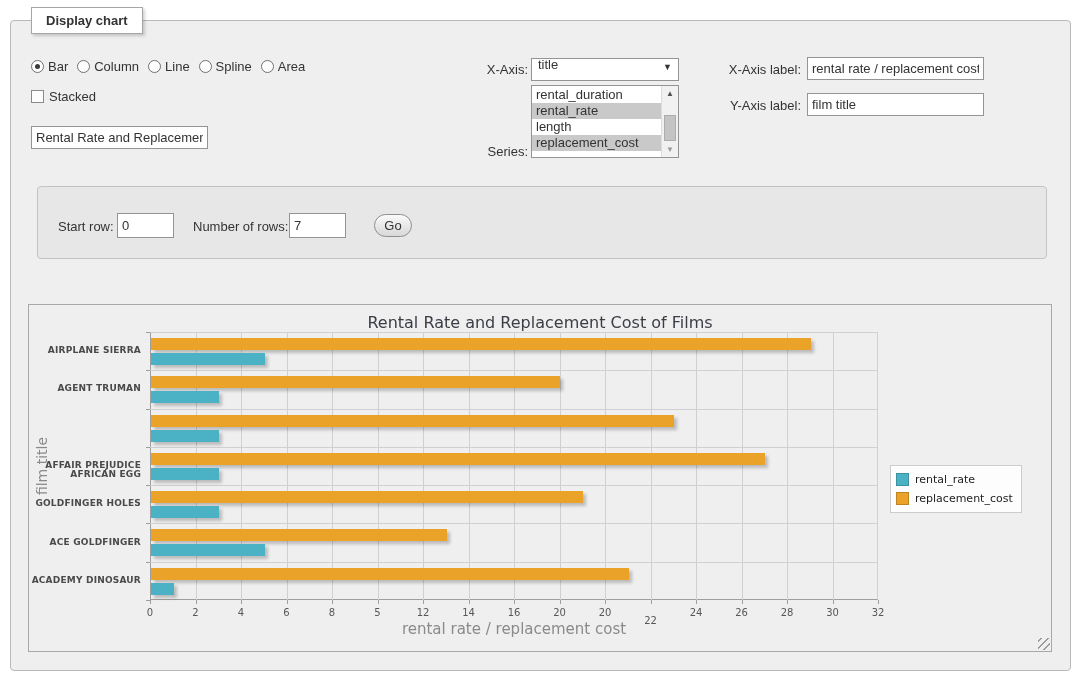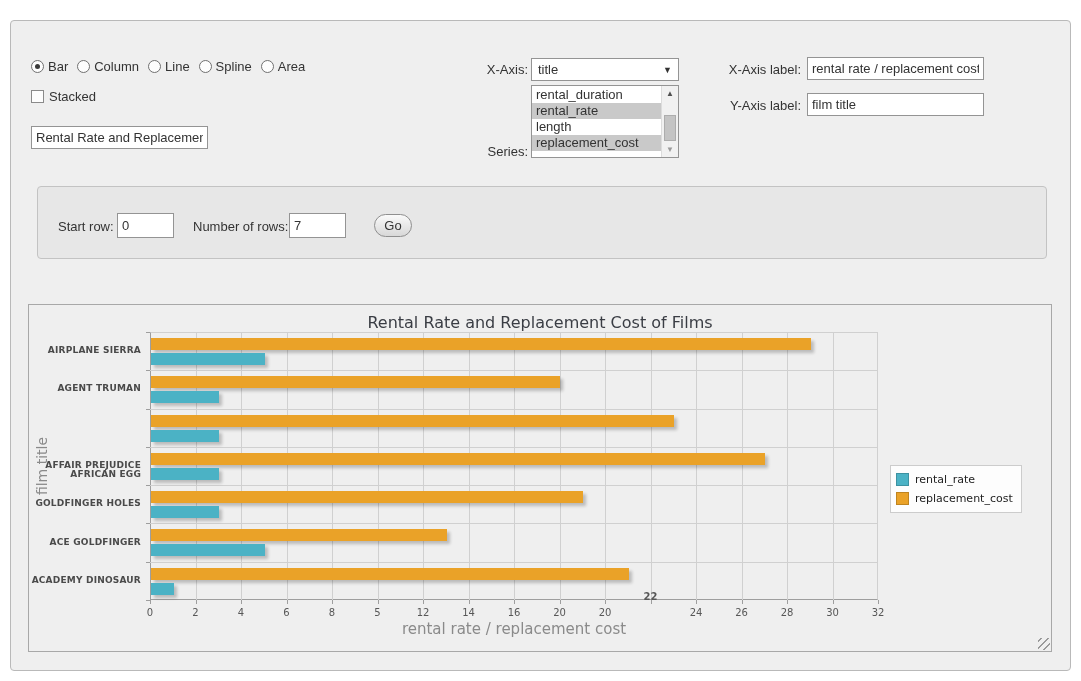--- a/index.html
+++ b/index.html
@@ -23,21 +23,21 @@
     border-radius:50%; background:#3a3a3a; }
   .checkbox-row { position:absolute; left:20px; top:68px; display:flex; align-items:center; gap:5px; }
   .checkbox { appearance:none; -webkit-appearance:none; width:13px; height:13px;
     border:1px solid #8a8a8a; background:#fdfdfd; }
   input[type=text] { border:1px solid #949494; background:#fff; height:23px; padding:2px 4px;
     font-family:"Liberation Sans", sans-serif; font-size:13px; color:#333; }
   .title-input { position:absolute; left:20px; top:105px; width:177px; }
   .lbl { position:absolute; white-space:nowrap; }
   .lbl.right { text-align:right; }
   .sel-xaxis { position:absolute; left:520px; top:37px; width:148px; height:23px; background:#fff;
-    border:1px solid #949494; display:flex; align-items:center; padding:0 6px; }
+    border:1px solid #949494; display:flex; align-items:flex-end; padding:8px 6px; }
   .sel-xaxis .val { flex:1; }
   .sel-arrow { font-size:9px; color:#333; }
   .listbox { position:absolute; left:520px; top:64px; width:148px; height:73px; background:#fff;
     border:1px solid #949494; display:flex; }
   .listbox .opts { flex:1; overflow:hidden; padding-top:1px; }
   .listbox .opt { height:16px; line-height:16px; padding-left:4px; white-space:nowrap; }
   .listbox .opt.sel { background:#c9c9c9; }
   .scrollbar { width:17px; background:#f1f1f1; border-left:1px solid #dcdcdc; position:relative; }
   .sb-btn { position:absolute; left:0; width:16px; height:15px; font-size:8px; text-align:center;
     line-height:15px; color:#4f4f4f; }
@@ -82,20 +82,21 @@
   .legend-swatch { width:13px; height:13px; border:1px solid rgba(0,0,0,0.18); }
   .legend-label { font-size:11px; color:#222; white-space:nowrap; }
   .resize-grip { position:absolute; right:1px; bottom:1px; width:12px; height:12px;
     background:repeating-linear-gradient(135deg, transparent 0 2px, #9a9a9a 2px 3px, transparent 3px 5px); }
 </style>
 </head>
 <body>
 
 <div class="page">
   <div class="fieldset">
+    <div class="legend-box">Display chart</div>
 
     <div class="radio-group">
         <label class="radio-item">
           <input class="radio-dot" type="radio" name="ctype" checked="" style="">
           <span>Bar</span>
         </label>
         <label class="radio-item">
           <input class="radio-dot" type="radio" name="ctype" style="">
           <span>Column</span>
         </label>
@@ -198,21 +199,21 @@
         <div class="tick-v" style="left: 485px; top: 295px;"></div>
         <div class="xtick-label" style="left: 465px; top: 302px;">16</div>
         <div class="gl-v" style="left: 530.5px; top: 27px; height: 268px;"></div>
         <div class="tick-v" style="left: 530.5px; top: 295px;"></div>
         <div class="xtick-label" style="left: 510.5px; top: 302px;">20</div>
         <div class="gl-v" style="left: 576px; top: 27px; height: 268px;"></div>
         <div class="tick-v" style="left: 576px; top: 295px;"></div>
         <div class="xtick-label" style="left: 556px; top: 302px;">20</div>
         <div class="gl-v" style="left: 621.5px; top: 27px; height: 268px;"></div>
         <div class="tick-v" style="left: 621.5px; top: 295px;"></div>
-        <div class="xtick-label" style="left: 601.5px; top: 286px; font-weight: bold;">22</div>
+        <div class="xtick-label" style="left: 601.5px; top: 310px;">22</div>
         <div class="gl-v" style="left: 667px; top: 27px; height: 268px;"></div>
         <div class="tick-v" style="left: 667px; top: 295px;"></div>
         <div class="xtick-label" style="left: 647px; top: 302px;">24</div>
         <div class="gl-v" style="left: 712.5px; top: 27px; height: 268px;"></div>
         <div class="tick-v" style="left: 712.5px; top: 295px;"></div>
         <div class="xtick-label" style="left: 692.5px; top: 302px;">26</div>
         <div class="gl-v" style="left: 758px; top: 27px; height: 268px;"></div>
         <div class="tick-v" style="left: 758px; top: 295px;"></div>
         <div class="xtick-label" style="left: 738px; top: 302px;">28</div>
         <div class="gl-v" style="left: 803.5px; top: 27px; height: 268px;"></div>

